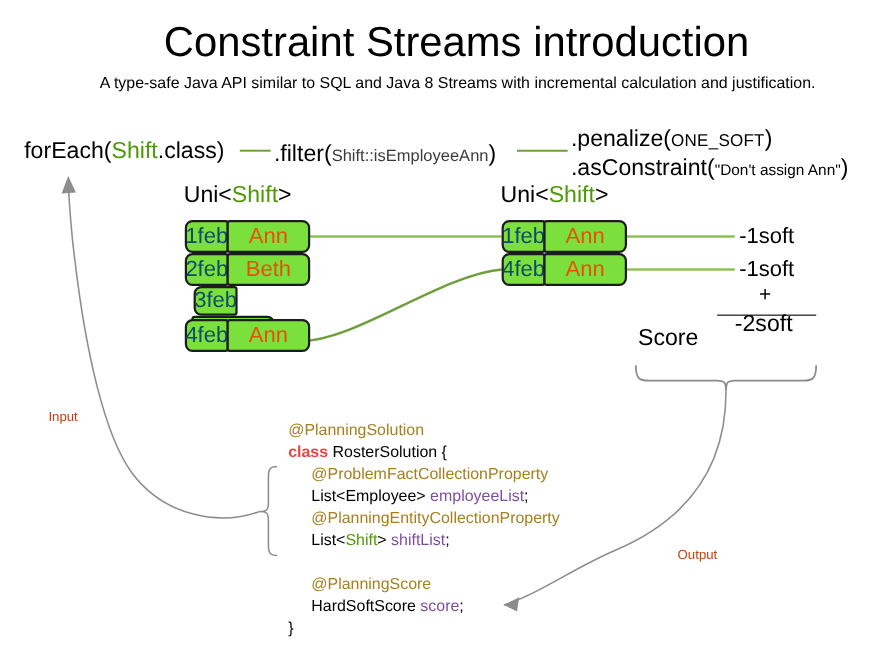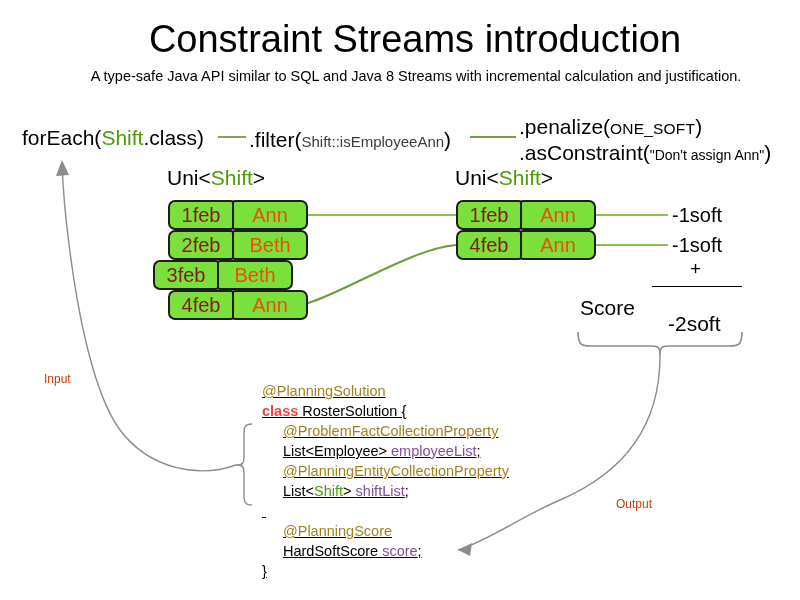--- a/index.html
+++ b/index.html
@@ -76,22 +76,22 @@
     background: #7CE03C;
     border: 2px solid #1c1c1c;
     border-radius: 7px;
     display: flex;
     align-items: center;
     justify-content: center;
     font-size: 20px;
     box-sizing: border-box;
   }
   .cell-date {
-    width: 66px;
-    color: #7f1d1d;
+    width: 40px;
+    color: #0c4a6e;
     border-right-width: 2px;
     border-top-right-radius: 3px;
     border-bottom-right-radius: 3px;
   }
   .cell-emp {
     width: 76px;
     color: #E8500A;
     margin-left: -2px;
     border-left-width: 2px;
     border-top-left-radius: 3px;
@@ -113,33 +113,33 @@
   #score-rule {
     left: 652px; top: 286px;
     width: 90px; height: 0;
     border-top: 1.6px solid #000;
   }
   #score-label {
     left: 580px; top: 296px;
     font-size: 21px; color: #000;
   }
   #score-total {
-    left: 668px; top: 312px;
+    left: 668px; top: 283px;
     font-size: 21px; color: #000;
   }
 
   
   #code-block {
     left: 262px; top: 381px;
     font-size: 14.5px;
     line-height: 20px;
     white-space: pre;
     color: #000000;
   }
-  #code-block .ln { display: block; height: 20px; text-decoration: underline; }
+  #code-block .ln { display: block; height: 20px; }
   .ind1 { padding-left: 21px; }
 
   
   .gray-label {
     font-size: 12px;
     color: #c2410c;
     white-space: nowrap;
   }
   #label-input  { left: 44px;  top: 372px; }
   #label-output { left: 616px; top: 497px; text-align: center; }
@@ -206,21 +206,21 @@
 </div>
 
 <div class="tuple-row" style="left:168px; top:200px;">
   <div class="cell cell-date">1feb</div>
   <div class="cell cell-emp">Ann</div>
 </div>
 <div class="tuple-row" style="left:168px; top:230px;">
   <div class="cell cell-date">2feb</div>
   <div class="cell cell-emp">Beth</div>
 </div>
-<div class="tuple-row" style="left:153px; top:260px;">
+<div class="tuple-row" style="left:176px; top:260px;flex-direction:column;">
   <div class="cell cell-date">3feb</div>
   <div class="cell cell-emp">Beth</div>
 </div>
 <div class="tuple-row" style="left:168px; top:290px;">
   <div class="cell cell-date">4feb</div>
   <div class="cell cell-emp">Ann</div>
 </div>
 
 <div class="tuple-row" style="left:456px; top:200px;">
   <div class="cell cell-date">1feb</div>

